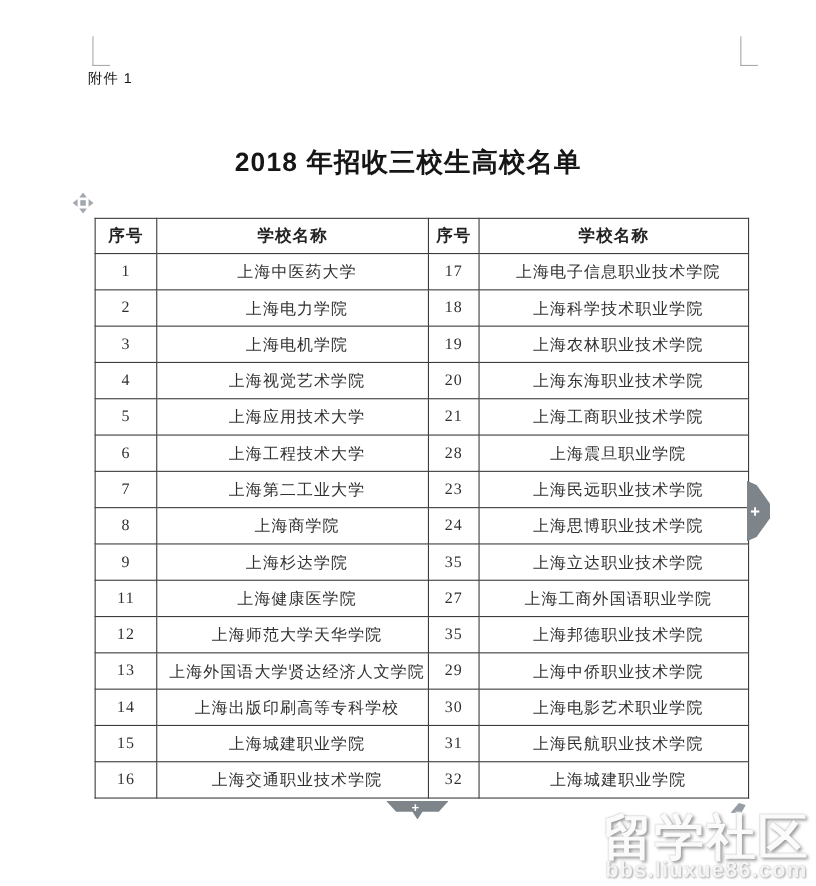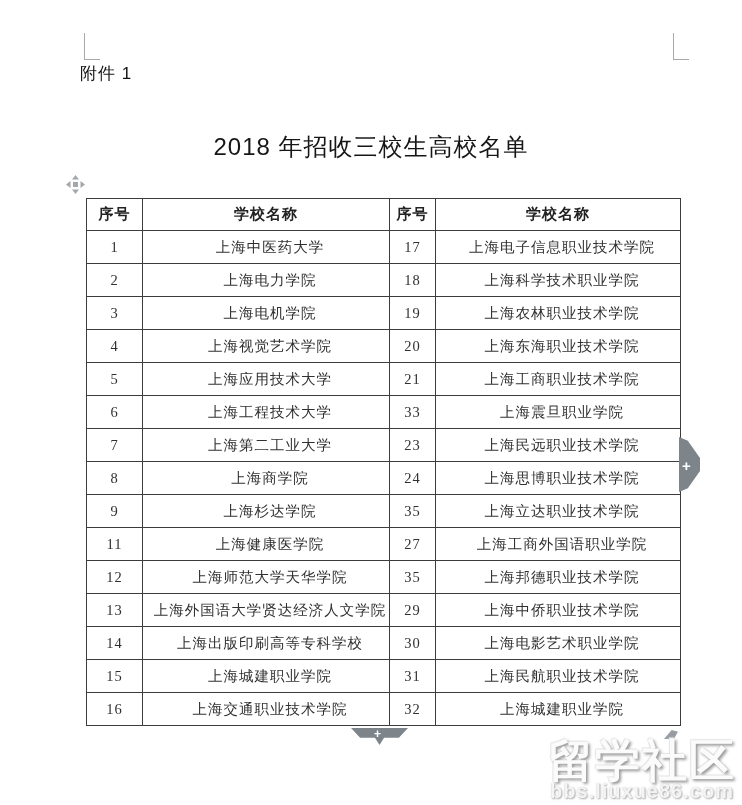--- a/index.html
+++ b/index.html
@@ -20,33 +20,33 @@
     border-bottom: 1px solid #a9a9a9;
   }
   .corner-mark.left  { left: 84px;  top: 33px; }
   .corner-mark.right { left: 673px; top: 33px; }
 
   
   .attachment {
     position: absolute;
     left: 80px; top: 62px;
     font-family: "Liberation Sans", "DejaVu Sans", sans-serif;
-    font-size: 17px;
+    font-size: 13px;
     color: #141414;
     letter-spacing: 1px;
   }
 
   
   .doc-title {
     position: absolute;
     left: 0; top: 131px; width: 742px;
     text-align: center;
     font-family: "Liberation Sans", "DejaVu Sans", sans-serif;
     font-size: 24px;
-    font-weight: 400;
+    font-weight: 700;
     color: #161616;
     letter-spacing: 1px;
   }
 
   
   .move-handle {
     position: absolute;
     left: 66px; top: 175px;
     width: 19px; height: 19px;
     cursor: move;
@@ -212,21 +212,21 @@
   <tr>
     <td class="num">5</td>
     <td class="name">上海应用技术大学</td>
     <td class="num">21</td>
     <td class="name">上海工商职业技术学院</td>
   </tr>
 
   <tr>
     <td class="num">6</td>
     <td class="name">上海工程技术大学</td>
-    <td class="num">33</td>
+    <td class="num">28</td>
     <td class="name">上海震旦职业学院</td>
   </tr>
 
   <tr>
     <td class="num">7</td>
     <td class="name">上海第二工业大学</td>
     <td class="num">23</td>
     <td class="name">上海民远职业技术学院</td>
   </tr>
 

